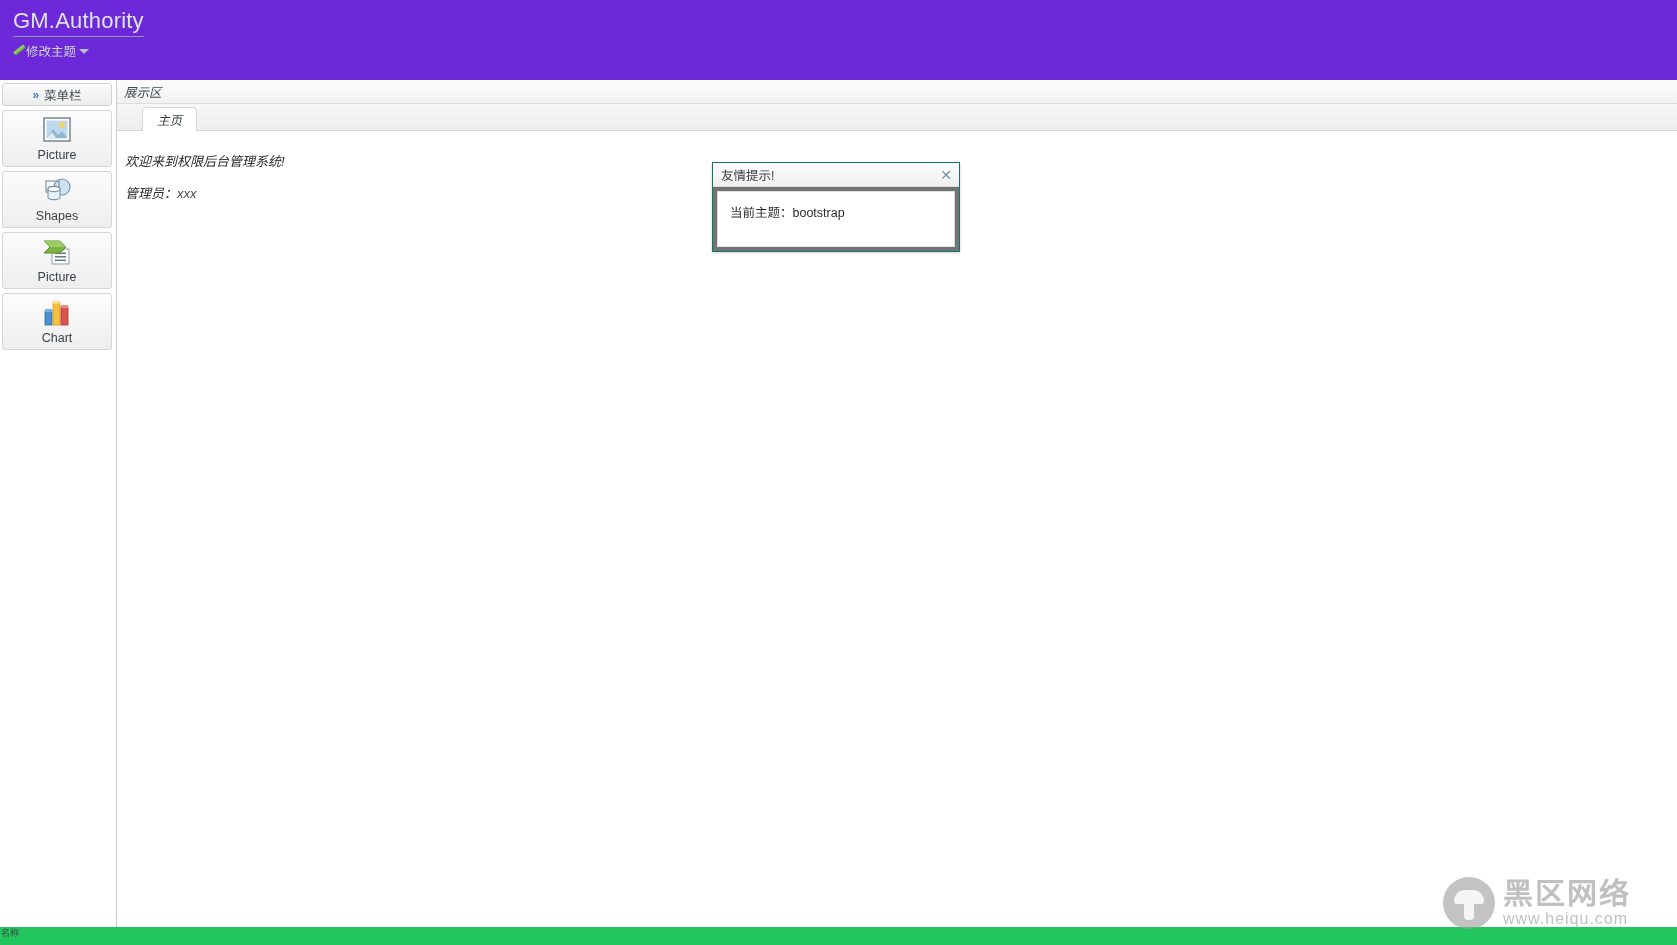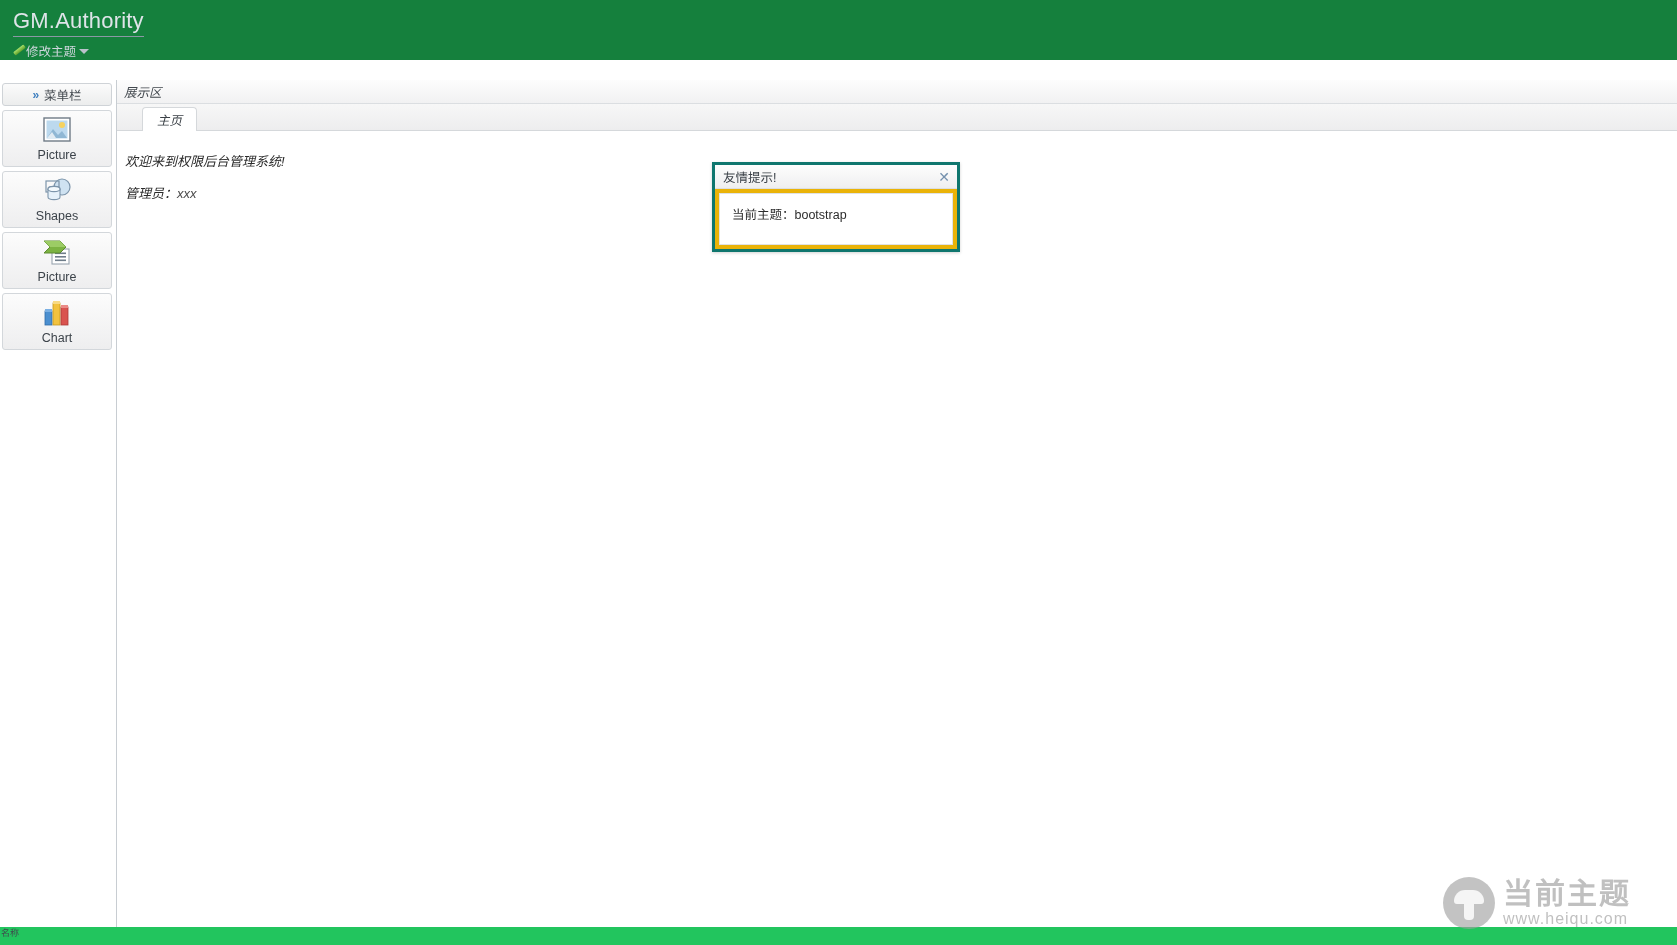--- a/index.html
+++ b/index.html
@@ -11,22 +11,22 @@
     background: #ffffff;
     font-family: "Liberation Sans", "DejaVu Sans", sans-serif;
     font-size: 13px;
     color: #333333;
   }
 
   
   #app-header {
     position: absolute;
     left: 0; top: 0;
-    width: 1677px; height: 60px;
-    background: #15803d;
+    width: 1677px; height: 80px;
+    background: #6d28d9;
     padding-left: 36px;
   }
   #brand-title {
     position: absolute;
     left: 13px; top: 8px;
     font-size: 22px;
     line-height: 26px;
     color: #dfe4e9;
     font-weight: normal;
     letter-spacing: 0.2px;
@@ -199,22 +199,22 @@
   .body-line .admin-value {
     font-family: "Liberation Sans", "DejaVu Sans", sans-serif;
     color: #4a4a4a;
   }
 
   
   #tip-dialog {
     position: absolute;
     left: 712px; top: 82px;
     width: 248px; height: 90px;
-    background: #eab308;
-    border: 3px solid #0f766e;
+    background: #737373;
+    border: 1px solid #0f766e;
     box-shadow: 0 1px 3px rgba(0,0,0,0.18);
     z-index: 50;
   }
   #tip-dialog-header {
     position: relative;
     height: 24px;
     background: linear-gradient(180deg, #fdfdfd 0%, #efeff0 100%);
     border-bottom: 1px solid #dcdfe2;
     display: flex;
     align-items: center;
@@ -426,20 +426,20 @@
     </div>
     <div id="tip-dialog-body">
       <span class="msg">当前主题：</span><span class="msg">bootstrap</span>
     </div>
   </div>
 </div>
 
 <div id="watermark">
   <span class="mark-logo"></span>
   <span class="mark-text">
-    <span class="mark-cn">当前主题</span>
+    <span class="mark-cn">黑区网络</span>
     <span class="mark-url">www.heiqu.com</span>
   </span>
 </div>
 
 <div id="bottom-strip">
   <span class="status-text">名称</span>
 </div>
 
 </body></html>

